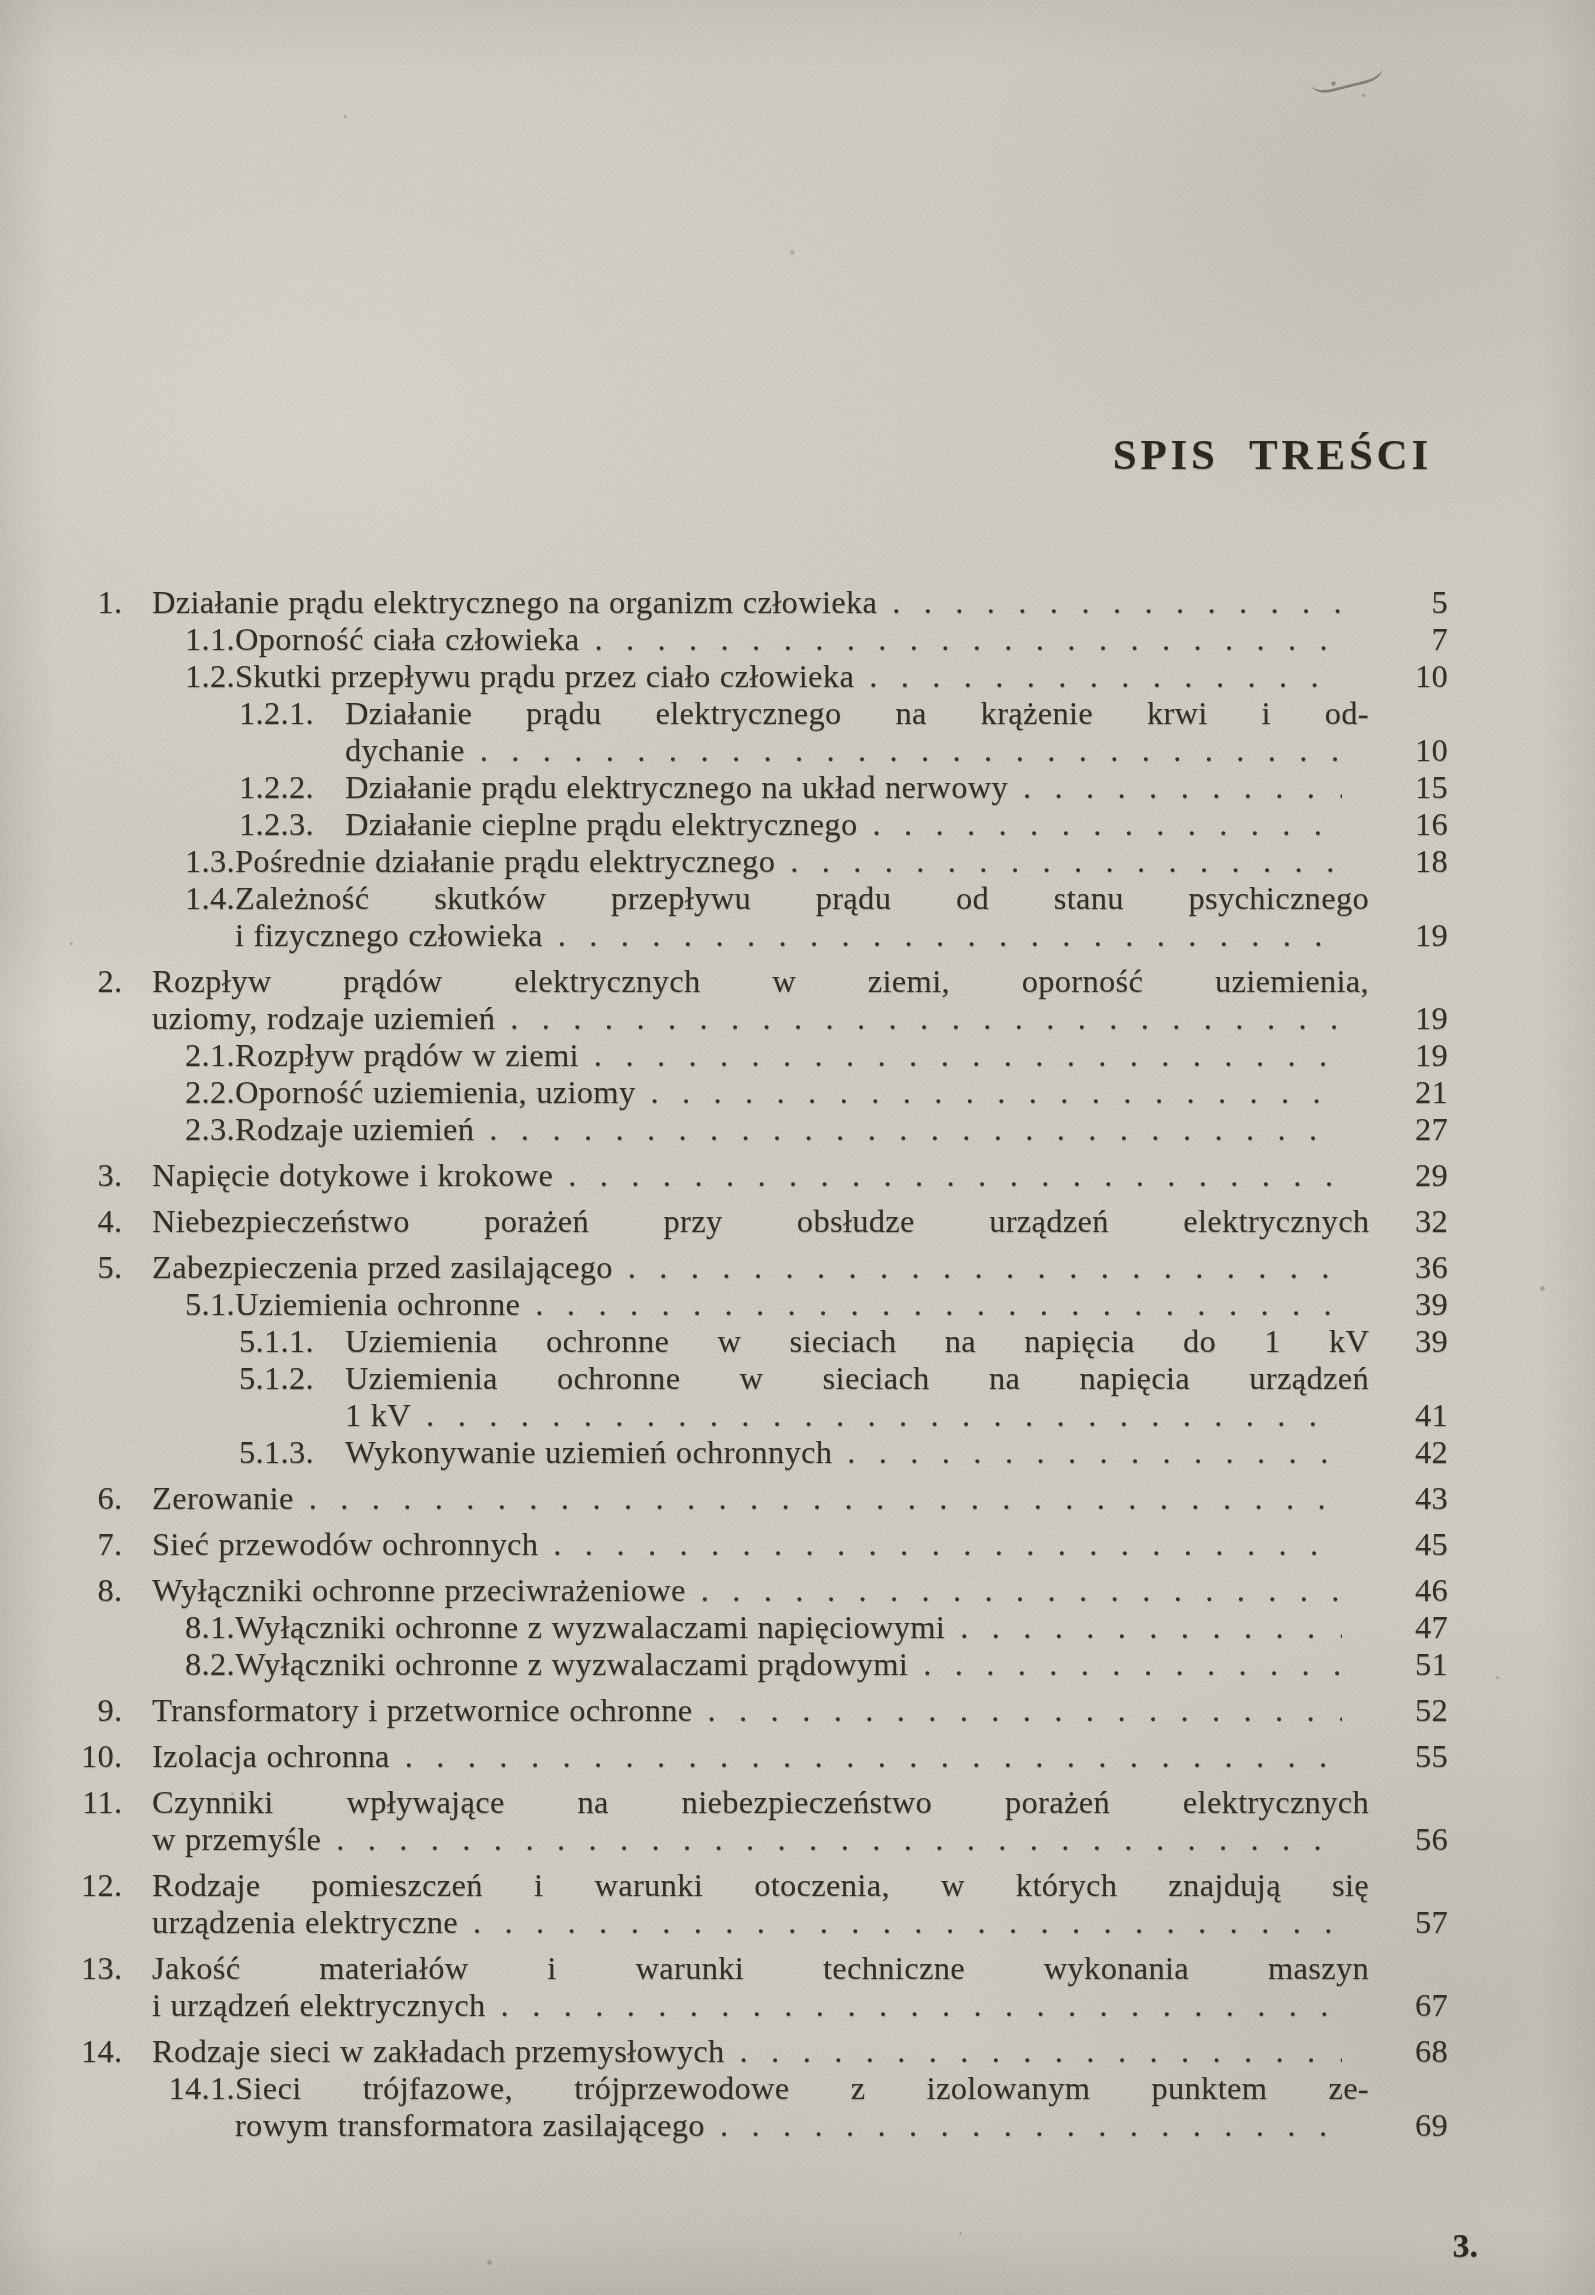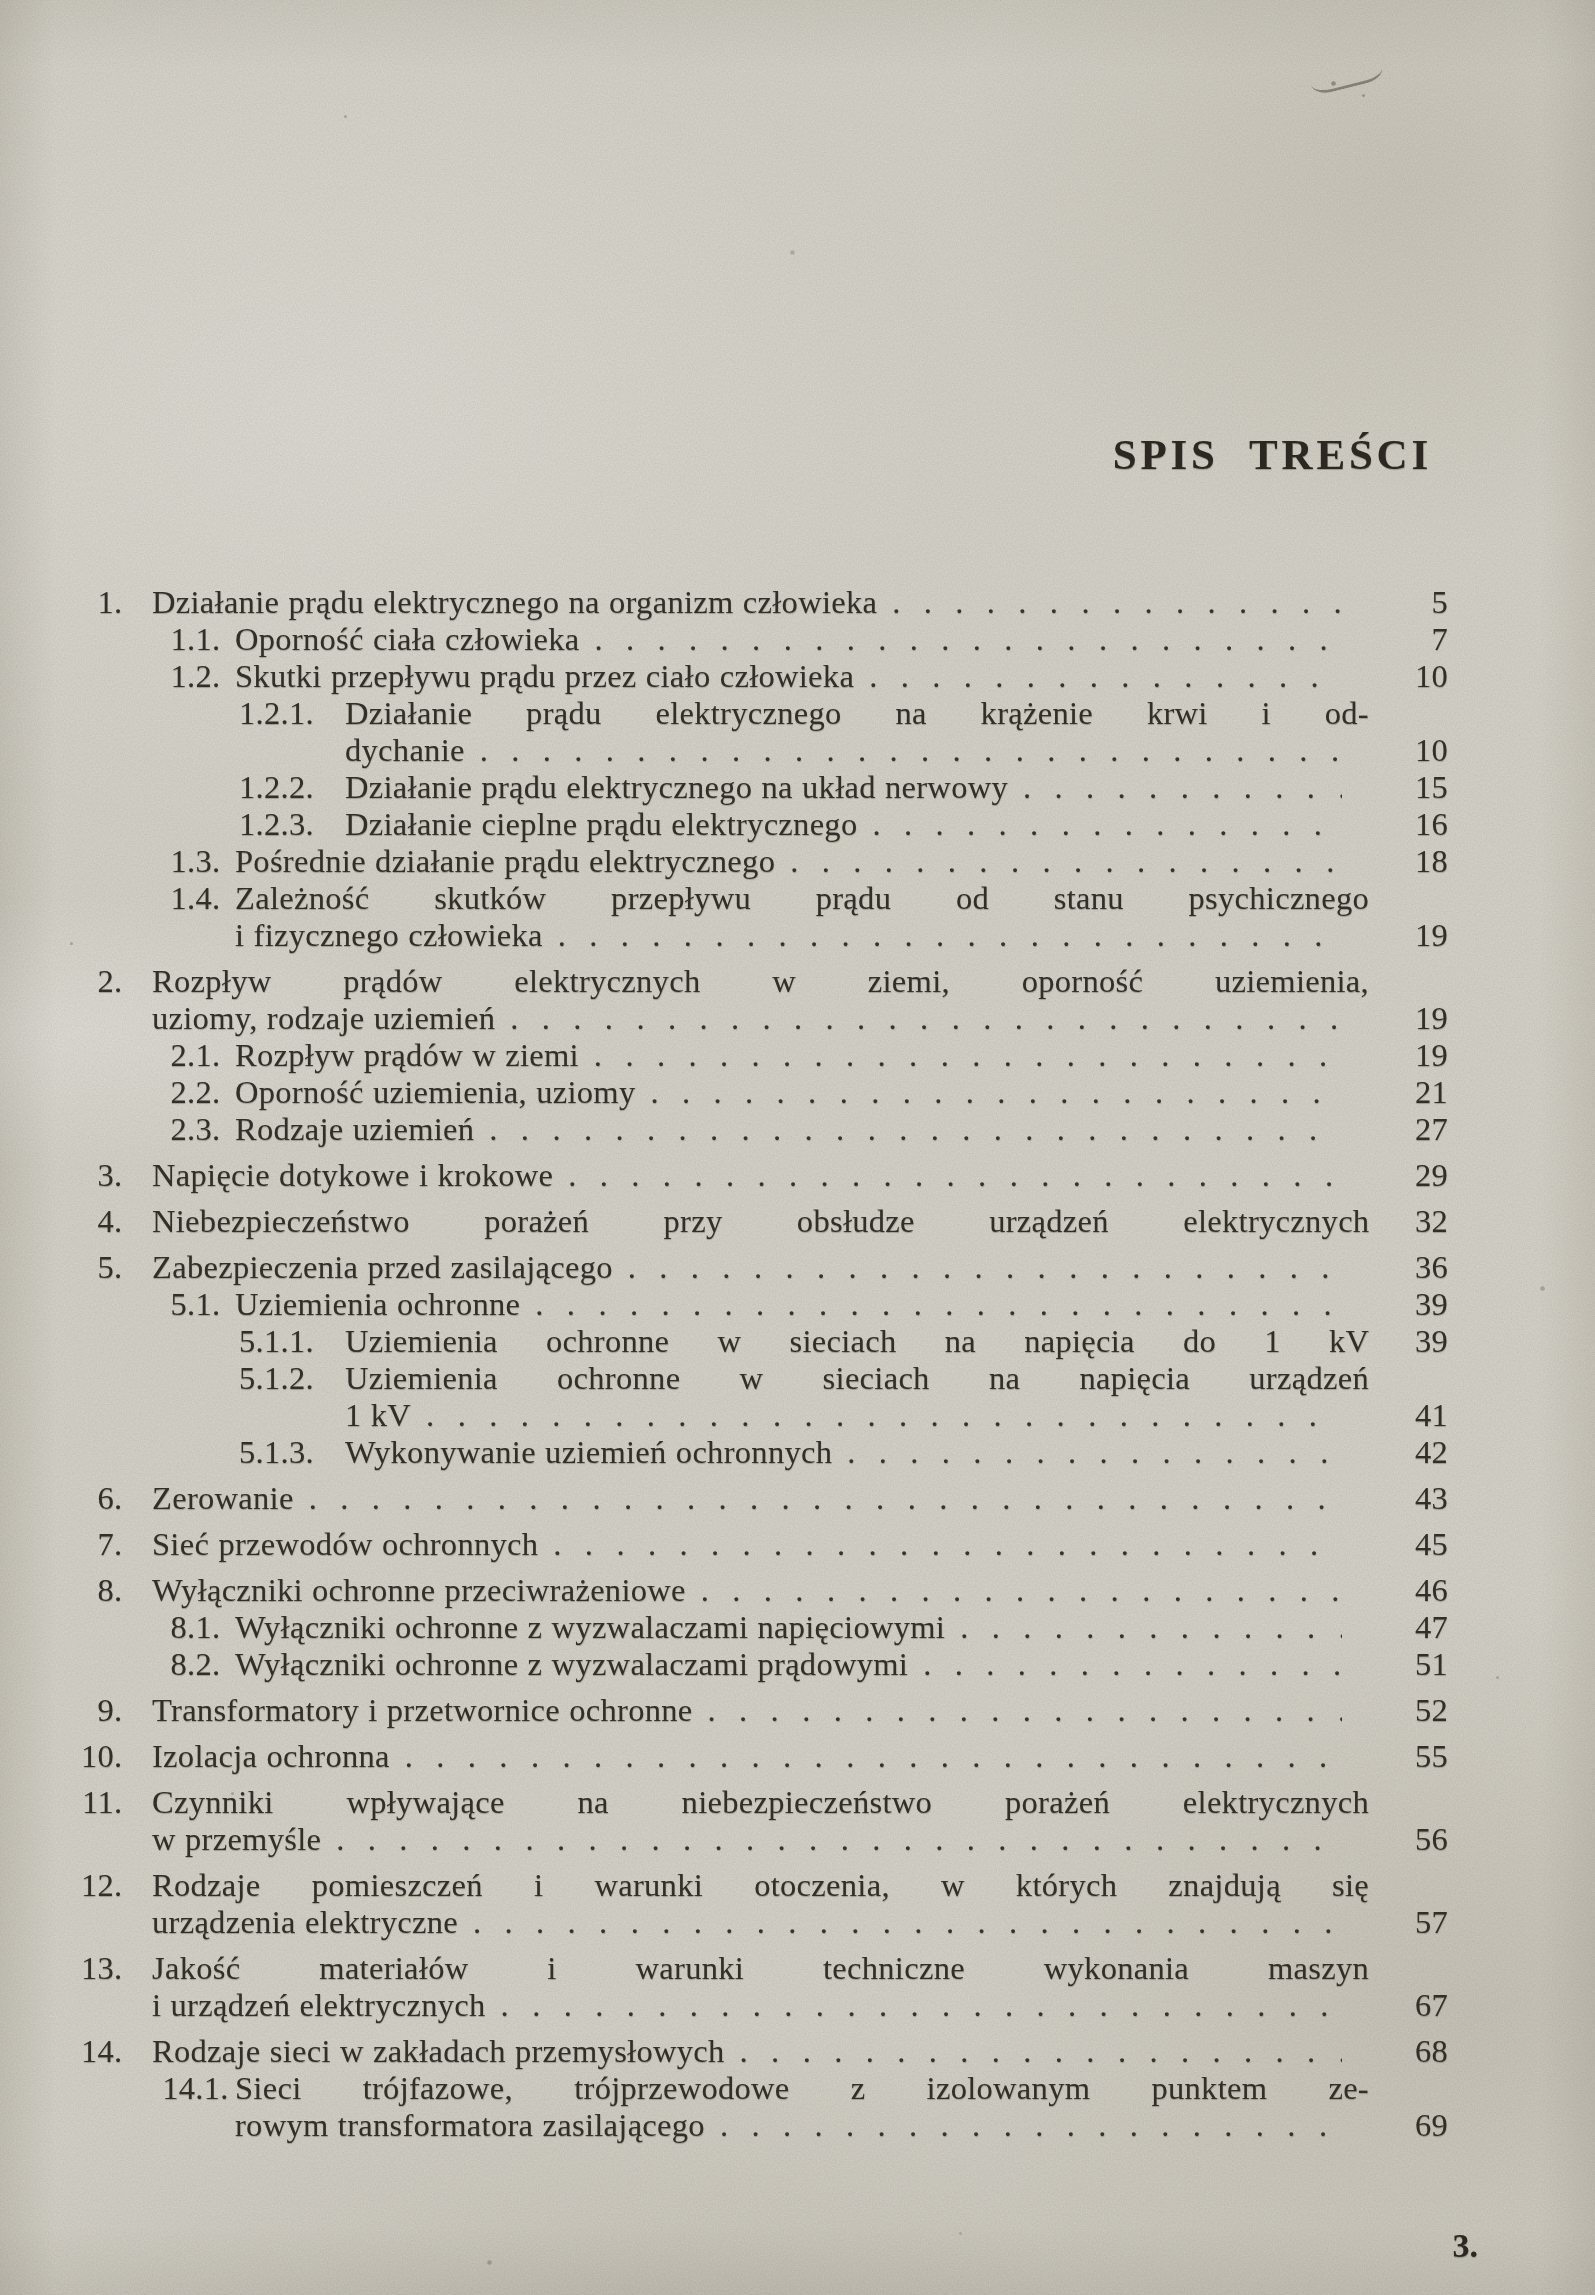--- a/index.html
+++ b/index.html
@@ -78,21 +78,21 @@
     font-size: 32.5px; line-height: 37px;
     letter-spacing: 0.3px; word-spacing: 0.8px;
   }
   .entry .num { position: absolute; top: 0; }
 
   .lvl1 { padding-left: 57px; margin-top: 9px; }
   .toc .lvl1:first-child { margin-top: 0; }
   .lvl1 .num { left: -16.6px; width: 44px; text-align: right; }
 
   .lvl2 { padding-left: 140px; }
-  .lvl2 .num { left: 61px; width: 79px; text-align: center; }
+  .lvl2 .num { left: 61px; width: 79px; text-align: right; }
 
   .lvl3 { padding-left: 250px; }
   .lvl3 .num { left: 144px; width: 106px; text-align: left; }
 
   
   .jline { text-align: justify; text-align-last: justify; margin-right: 79px; }
 
   
   .flexline { display: flex; align-items: center; }
   .flexline .text { flex: 0 0 auto; white-space: nowrap; }

